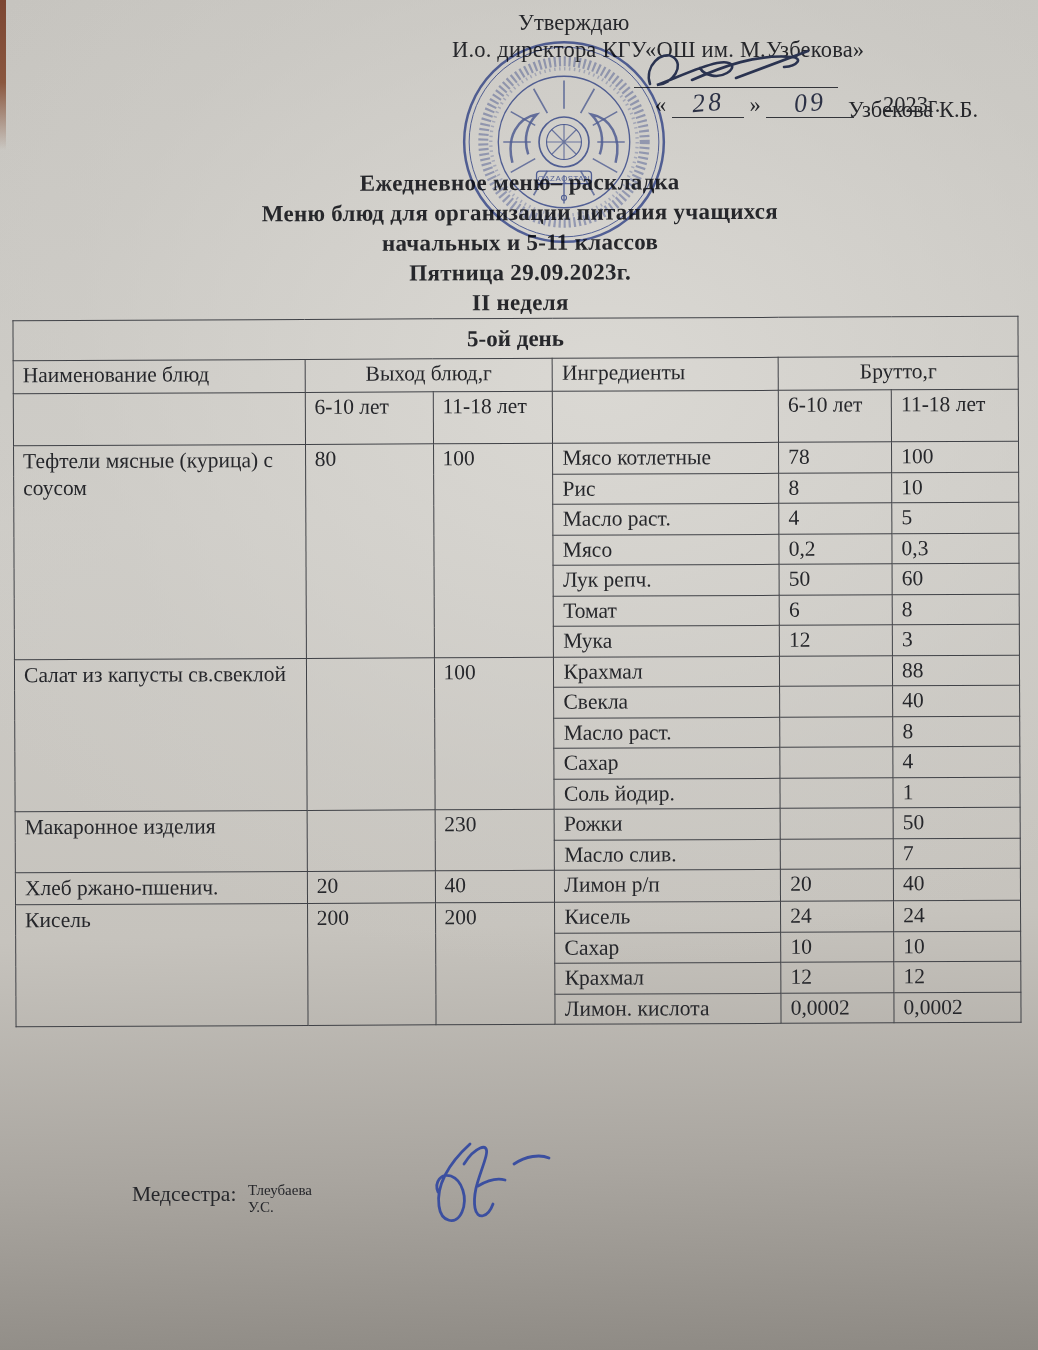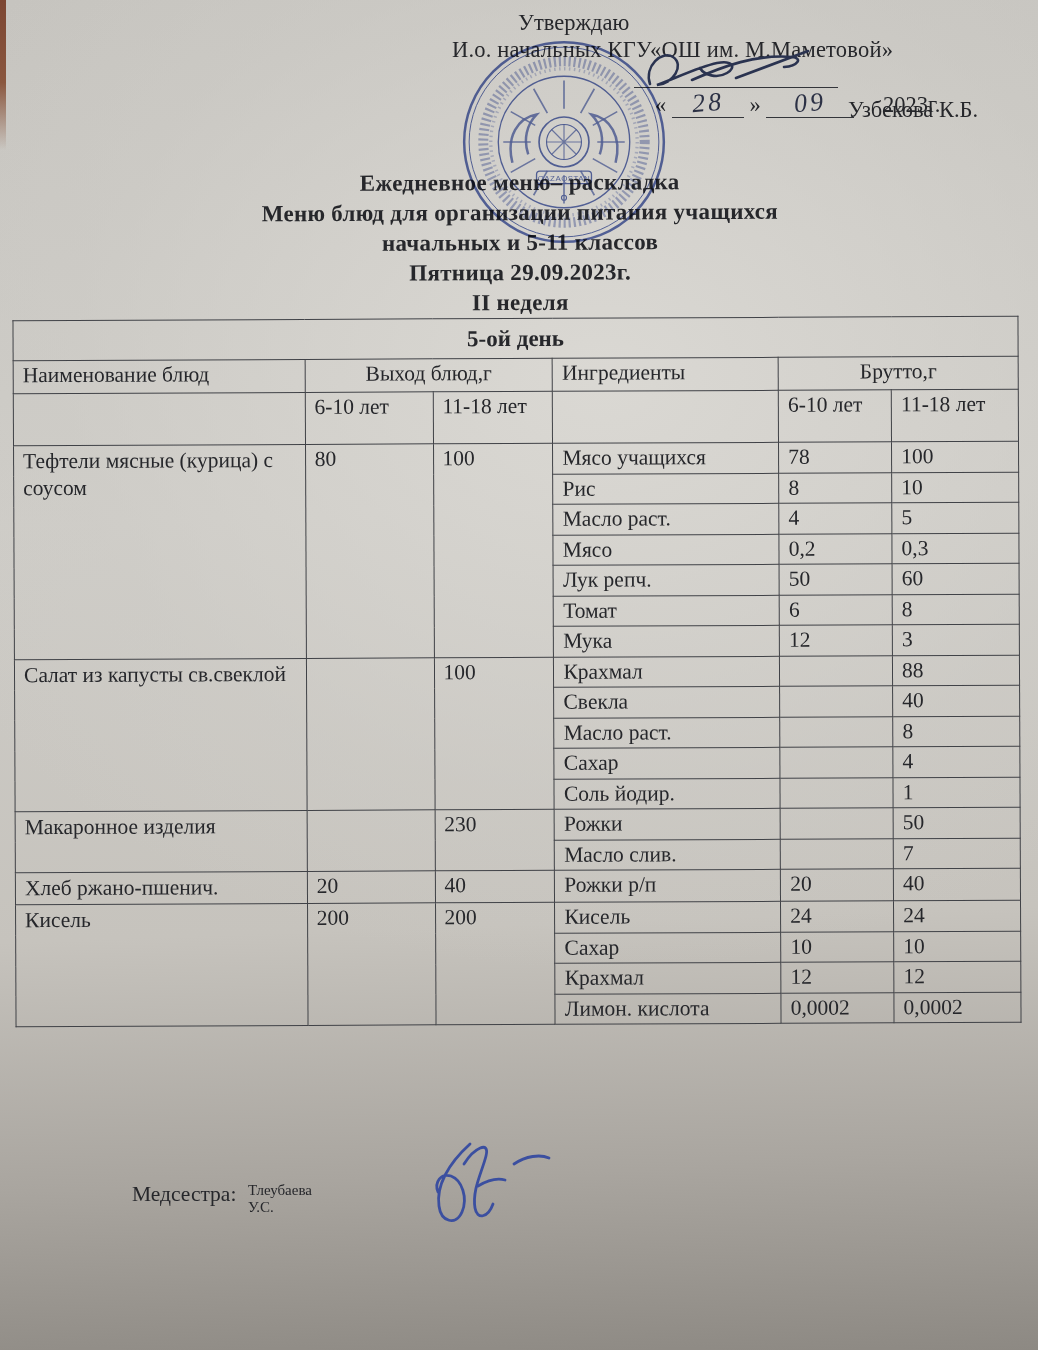--- a/index.html
+++ b/index.html
@@ -68,21 +68,21 @@
 </style>
 </head>
 <body>
 
 <div class="page">
 
   <div class="desk-sliver"></div>
 
   <div class="approval">
     <div class="a-line1">Утверждаю</div>
-    <div class="a-line2">И.о. начальных  КГУ«ОШ им. М.Маметовой»</div>
+    <div class="a-line2">И.о. директора  КГУ«ОШ им. М.Узбекова»</div>
     <div class="sig-line"></div>
     <svg class="director-sig" width="190" height="50" viewBox="0 0 190 50">
       <g fill="none" stroke="#2a3350" stroke-width="2.6" stroke-linecap="round">
         <path d="M10,40 C4,22 22,6 33,13 C45,21 33,40 17,41 C34,35 58,23 77,19 C92,16 97,23 87,29 C77,35 64,31 60,24"></path>
         <path d="M52,36 C84,22 116,10 152,13 C163,14 158,22 144,23"></path>
         <path d="M96,34 L168,7"></path>
       </g>
     </svg>
     <div class="a-signatory">Узбекова К.Б.</div>
     <div class="date-line">
@@ -158,21 +158,21 @@
         <th></th>
         <th>6-10 лет</th>
         <th>11-18 лет</th>
       </tr>
     </thead>
     <tbody id="menu-body">
         <tr>
           <td rowspan="7" class="dish">Тефтели мясные (курица) с соусом</td>
           <td rowspan="7">80</td>
           <td rowspan="7">100</td>
-          <td class="ing">Мясо учащихся</td>
+          <td class="ing">Мясо котлетные</td>
           <td>78</td>
           <td>100</td>
         </tr>
         <tr>
           <td class="ing">Рис</td>
           <td>8</td>
           <td>10</td>
         </tr>
         <tr>
           <td class="ing">Масло раст.</td>
@@ -237,21 +237,21 @@
         </tr>
         <tr>
           <td class="ing">Масло слив.</td>
           <td></td>
           <td>7</td>
         </tr>
         <tr>
           <td class="dish">Хлеб ржано-пшенич.</td>
           <td>20</td>
           <td>40</td>
-          <td class="ing">Рожки р/п</td>
+          <td class="ing">Лимон р/п</td>
           <td>20</td>
           <td>40</td>
         </tr>
         <tr>
           <td rowspan="4" class="dish">Кисель</td>
           <td rowspan="4">200</td>
           <td rowspan="4">200</td>
           <td class="ing">Кисель</td>
           <td>24</td>
           <td>24</td>

